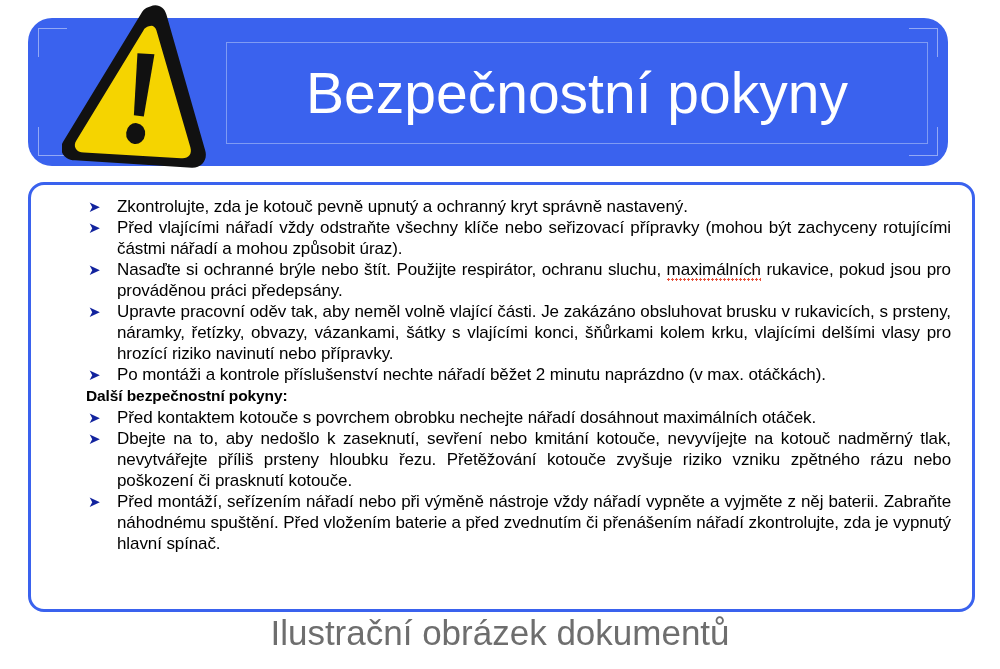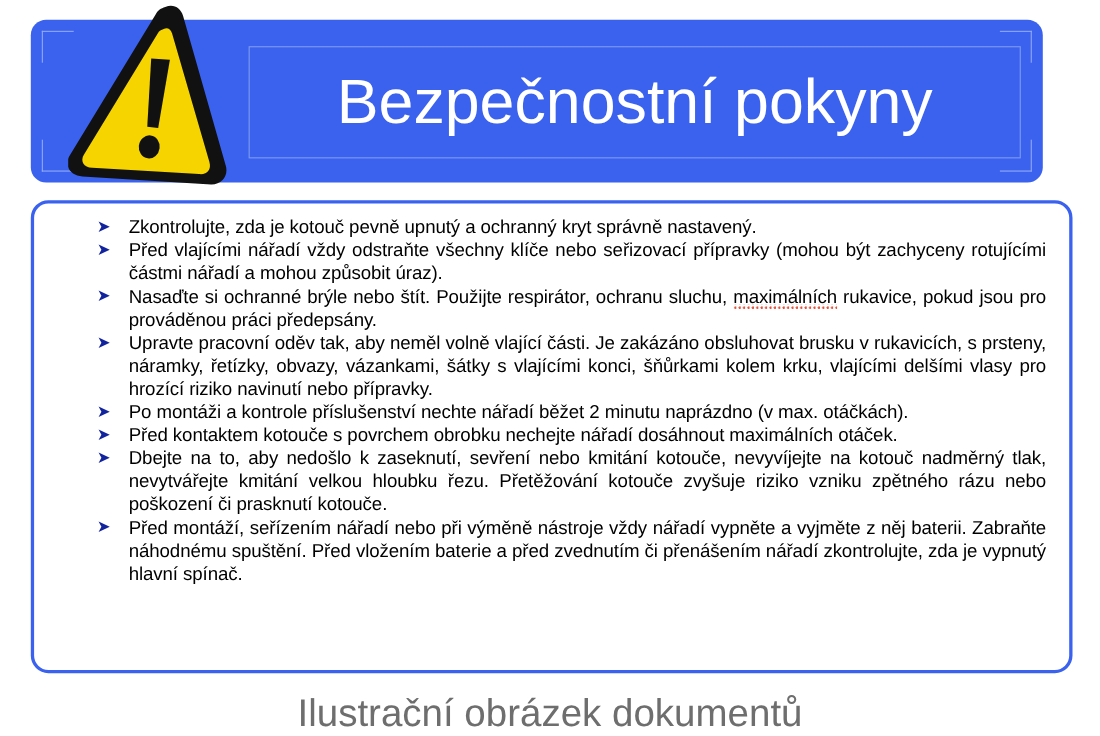--- a/index.html
+++ b/index.html
@@ -6,21 +6,21 @@
   body{
     width:1000px;height:669px;
     background:#ffffff;
     font-family:"Liberation Sans","DejaVu Sans",sans-serif;
     overflow:hidden;position:relative;
   }
 
   
   #header-banner{
     position:absolute;left:28px;top:18px;width:920px;height:148px;
-    background:#3a62ee;border-radius:14px;
+    background:#3a62ee;border-radius:24px;
   }
   .corner-bracket{position:absolute;width:28px;height:28px;}
   .cb-tl{left:10px;top:10px;border-left:1.5px solid #93a9f5;border-top:1.5px solid #93a9f5;}
   .cb-tr{right:10px;top:10px;border-right:1.5px solid #93a9f5;border-top:1.5px solid #93a9f5;}
   .cb-bl{left:10px;bottom:10px;border-left:1.5px solid #93a9f5;border-bottom:1.5px solid #93a9f5;}
   .cb-br{right:10px;bottom:10px;border-right:1.5px solid #93a9f5;border-bottom:1.5px solid #93a9f5;}
 
   #title-box{
     position:absolute;left:198px;top:24px;width:700px;height:100px;
     border:1.2px solid #7f9bf3;
@@ -64,21 +64,21 @@
   .bullet-text{
     flex:1 1 auto;font-size:17px;line-height:21px;color:#000;
     text-align:justify;letter-spacing:-0.1px;
   }
   .bullet-text.nojust{text-align:left;}
 
   
   #caption{
     position:absolute;left:0;top:612px;width:1000px;
     text-align:center;color:#6e6e6e;font-size:35px;
-    line-height:42px;font-weight:400;margin-top:16px;
+    line-height:42px;font-weight:400;
   }
 </style>
 </head>
 <body>
 
 <div id="header-banner">
   <div class="corner-bracket cb-tl"></div>
   <div class="corner-bracket cb-tr"></div>
   <div class="corner-bracket cb-bl"></div>
   <div class="corner-bracket cb-br"></div>
@@ -115,28 +115,29 @@
     </div>
     <div class="bullet-row">
       <span class="bullet-arrow">➤</span>
       <span class="bullet-text">Upravte pracovní oděv tak, aby neměl volně vlající části. Je zakázáno obsluhovat brusku v rukavicích, s prsteny, náramky, řetízky, obvazy, vázankami, šátky s vlajícími konci, šňůrkami kolem krku, vlajícími delšími vlasy pro hrozící riziko navinutí nebo přípravky.</span>
     </div>
     <div class="bullet-row">
       <span class="bullet-arrow">➤</span>
       <span class="bullet-text nojust">Po montáži a kontrole příslušenství nechte nářadí běžet 2 minutu naprázdno (v max. otáčkách).</span>
     </div>
 
+    <p class="doc-head">Další bezpečnostní pokyny:</p>
 
     <div class="bullet-row">
       <span class="bullet-arrow">➤</span>
       <span class="bullet-text nojust">Před kontaktem kotouče s povrchem obrobku nechejte nářadí dosáhnout maximálních otáček.</span>
     </div>
     <div class="bullet-row">
       <span class="bullet-arrow">➤</span>
-      <span class="bullet-text">Dbejte na to, aby nedošlo k zaseknutí, sevření nebo kmitání kotouče, nevyvíjejte na kotouč nadměrný tlak, nevytvářejte kmitání velkou hloubku řezu. Přetěžování kotouče zvyšuje riziko vzniku zpětného rázu nebo poškození či prasknutí kotouče.</span>
+      <span class="bullet-text">Dbejte na to, aby nedošlo k zaseknutí, sevření nebo kmitání kotouče, nevyvíjejte na kotouč nadměrný tlak, nevytvářejte příliš prsteny hloubku řezu. Přetěžování kotouče zvyšuje riziko vzniku zpětného rázu nebo poškození či prasknutí kotouče.</span>
     </div>
     <div class="bullet-row">
       <span class="bullet-arrow">➤</span>
       <span class="bullet-text">Před montáží, seřízením nářadí nebo při výměně nástroje vždy nářadí vypněte a vyjměte z něj baterii. Zabraňte náhodnému spuštění. Před vložením baterie a před zvednutím či přenášením nářadí zkontrolujte, zda je vypnutý hlavní spínač.</span>
     </div>
 
   </div>
 </div>
 
 <div id="caption">Ilustrační obrázek dokumentů</div>

